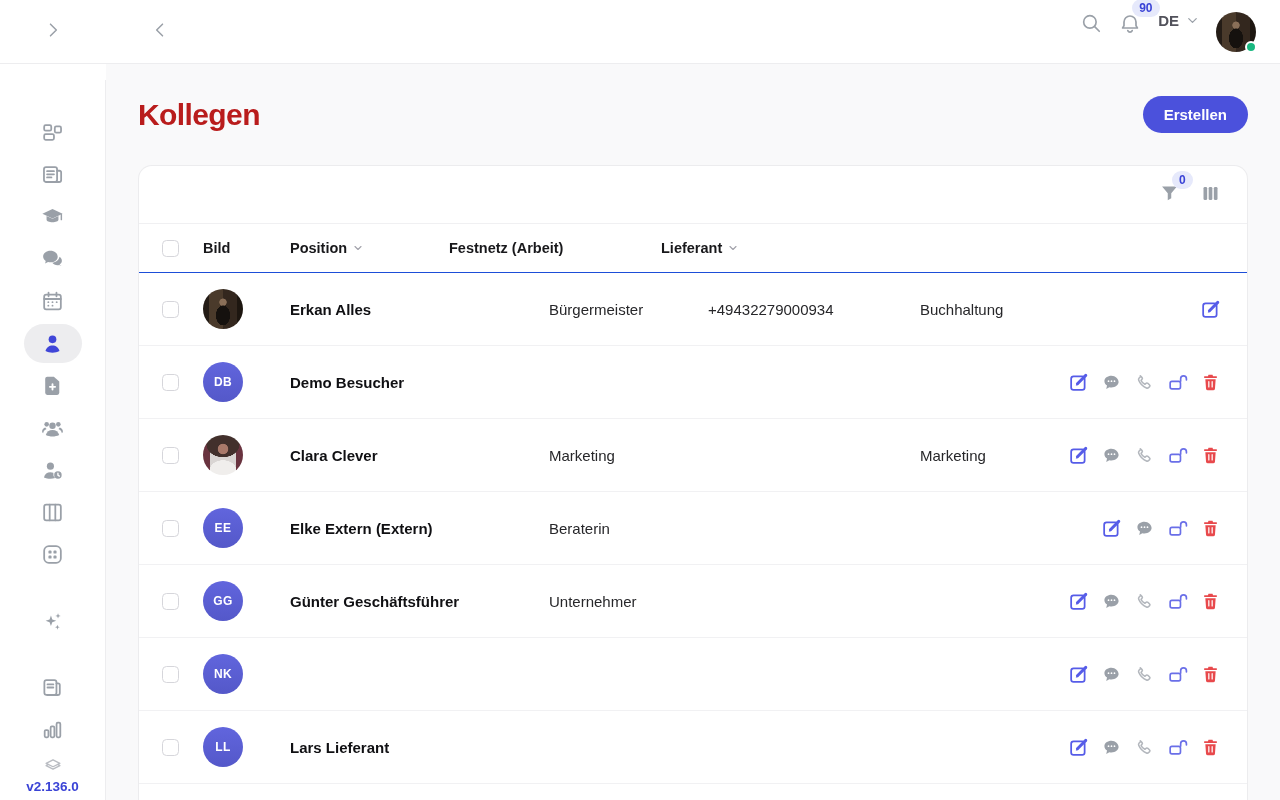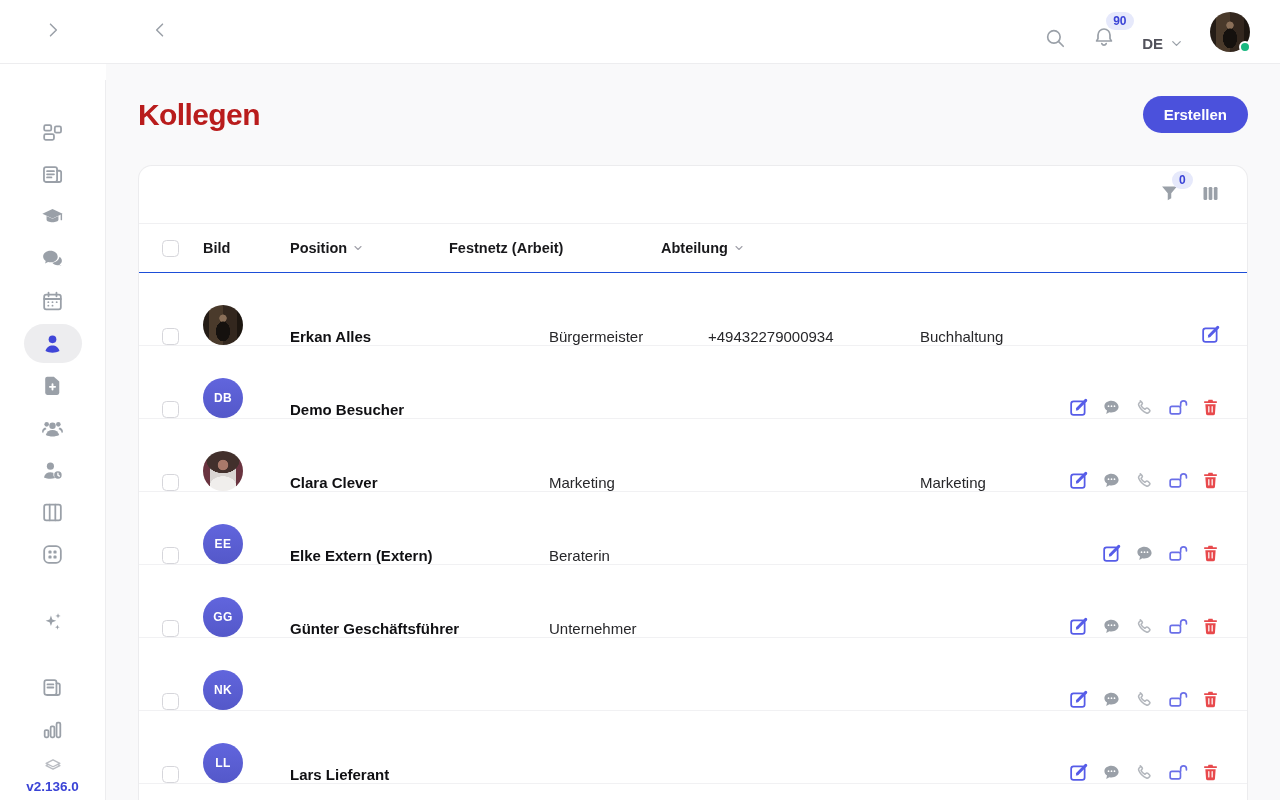--- a/index.html
+++ b/index.html
@@ -6,21 +6,21 @@
   html,body { width:1280px; height:800px; overflow:hidden; background:#fff;
     font-family:"Liberation Sans", sans-serif; color:#1c1c1e; }
 
   
   .topbar { position:fixed; top:0; left:0; right:0; height:64px; background:#fff;
     border-bottom:1px solid #ededef; display:flex; align-items:center; z-index:20; }
   .topbar-toggle { width:106px; display:flex; justify-content:center; }
   .icon-btn { background:none; border:none; cursor:pointer; color:#9aa0a8;
     display:flex; align-items:center; justify-content:center; padding:0; }
   .tb-back { margin-left:44px; }
-  .tb-right { margin-left:auto; display:flex; align-items:flex-end; gap:26px; padding-right:30px; }
+  .tb-right { margin-left:auto; display:flex; align-items:flex-start; gap:16px; padding-right:24px; }
   .bell-wrap { position:relative; }
   .count-badge { position:absolute; top:-13px; left:14px; background:#e6e9fb; color:#3a43d6;
     font-size:12px; font-weight:700; padding:1px 7px; border-radius:9px; line-height:16px; }
   .lang { display:flex; align-items:center; gap:6px; font-size:15px; font-weight:700;
     color:#52525b; background:none; border:none; cursor:pointer; }
   .avatar-sm { position:relative; width:40px; height:40px; border-radius:50%; cursor:pointer; }
   .avatar-sm .ph { width:40px; height:40px; border-radius:50%; display:block; }
   .status-dot { position:absolute; right:-1px; bottom:-1px; width:12px; height:12px;
     border-radius:50%; background:#19b880; border:2px solid #fff; }
 
@@ -56,21 +56,21 @@
     font-family:inherit; background:transparent; min-width:0; }
   .search-box input::placeholder { color:#b4b6bd; }
   .filter-wrap { position:relative; margin-right:20px; }
   .filter-wrap .count-badge { top:-12px; left:13px; }
   .tool-icon { color:#9aa0a8; }
   .tool-icon svg { width:21px; height:21px; }
 
   
   .thead { height:49px; display:flex; align-items:center; padding:0 26px 0 23px;
     border-bottom:1px solid #1d4ed8; font-size:14.5px; font-weight:700; color:#18181b; }
-  .trow { height:73px; display:flex; align-items:flex-end; padding:0 26px 0 23px;
+  .trow { height:73px; display:flex; align-items:center; padding:0 26px 0 23px;
     border-bottom:1px solid #f1f1f3; font-size:15px; color:#27272a; }
   .c-check { width:18px; margin-right:23px; display:flex; }
   .checkbox { width:17px; height:17px; border:1.5px solid #d6d6db; border-radius:4.5px;
     background:#fff; cursor:pointer; appearance:none; }
   .c-bild { width:87px; }
   .c-name { width:259px; }
   .c-pos  { width:159px; }
   .c-fest { width:212px; }
   .c-abt  { flex:1; }
   .c-act  { display:flex; align-items:center; gap:12px; justify-content:flex-end; }
@@ -363,21 +363,21 @@
             <span class="sort-chev">
               <svg width="12" height="12" viewBox="0 0 24 24" fill="none" stroke="currentColor" stroke-width="2.2" stroke-linecap="round" stroke-linejoin="round">
                 <polyline points="6 9 12 15 18 9"></polyline>
               </svg>
             </span>
           </span></span>
         <span class="c-fest"><span class="th-label">
             <span>Festnetz (Arbeit)</span>
           </span></span>
         <span class="c-abt"><span class="th-label">
-            <span>Abteilung</span>
+            <span>Lieferant</span>
             <span class="sort-chev">
               <svg width="12" height="12" viewBox="0 0 24 24" fill="none" stroke="currentColor" stroke-width="2.2" stroke-linecap="round" stroke-linejoin="round">
                 <polyline points="6 9 12 15 18 9"></polyline>
               </svg>
             </span>
           </span></span>
         <span class="c-act"></span>
       </div>
 
     <div id="tbody">

